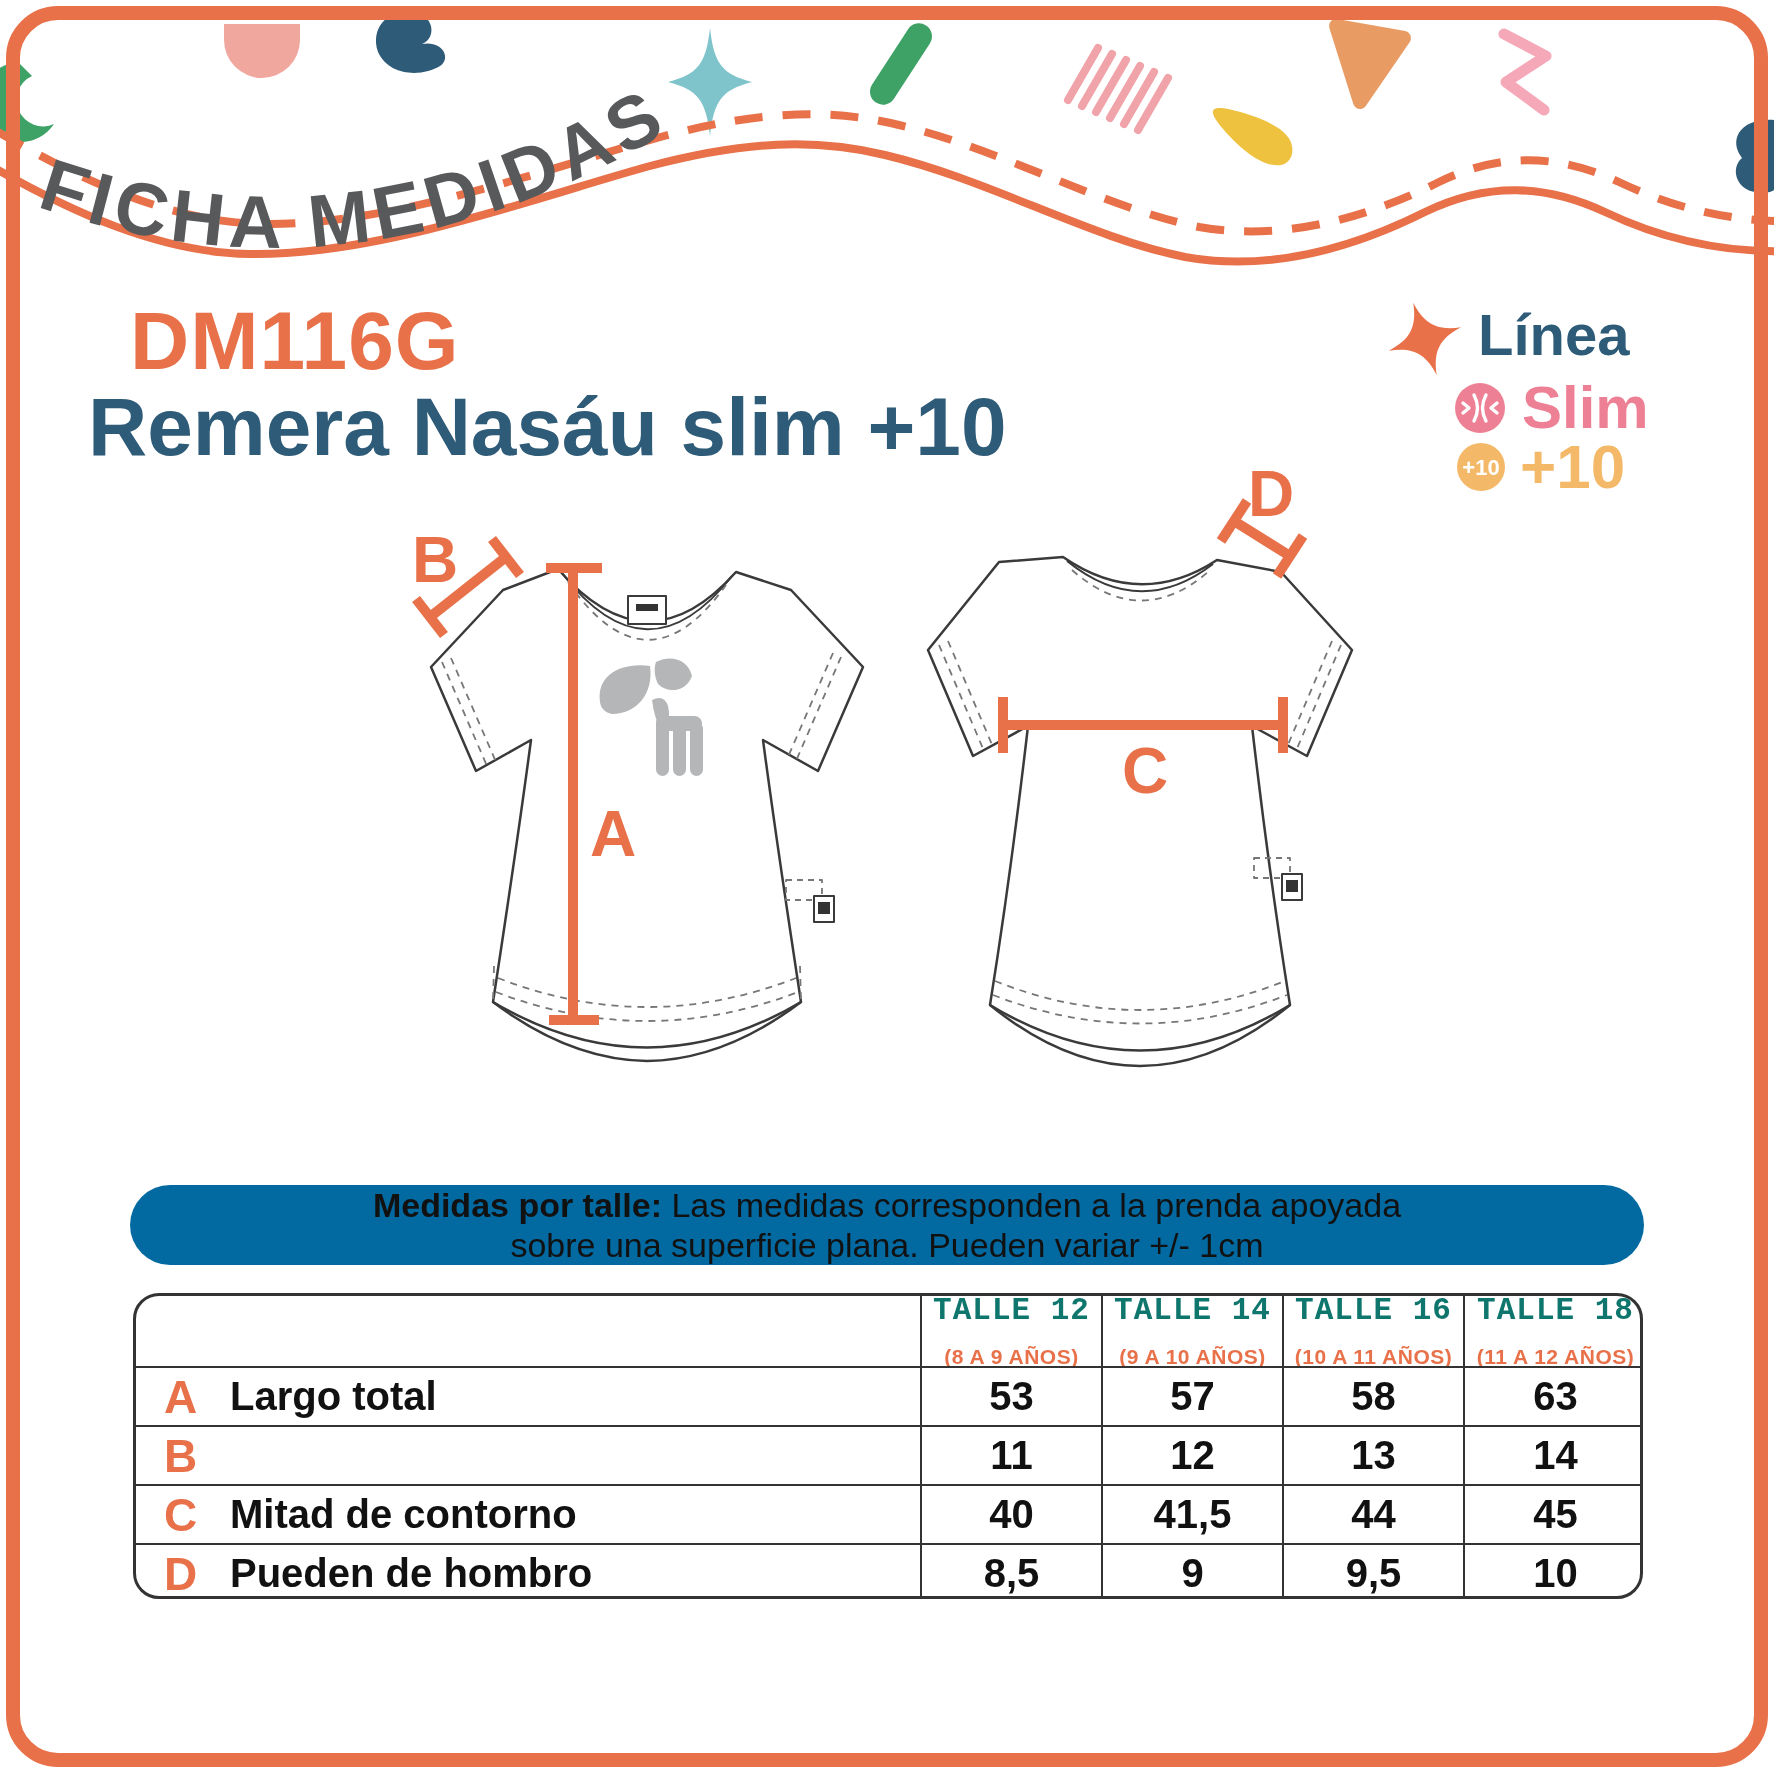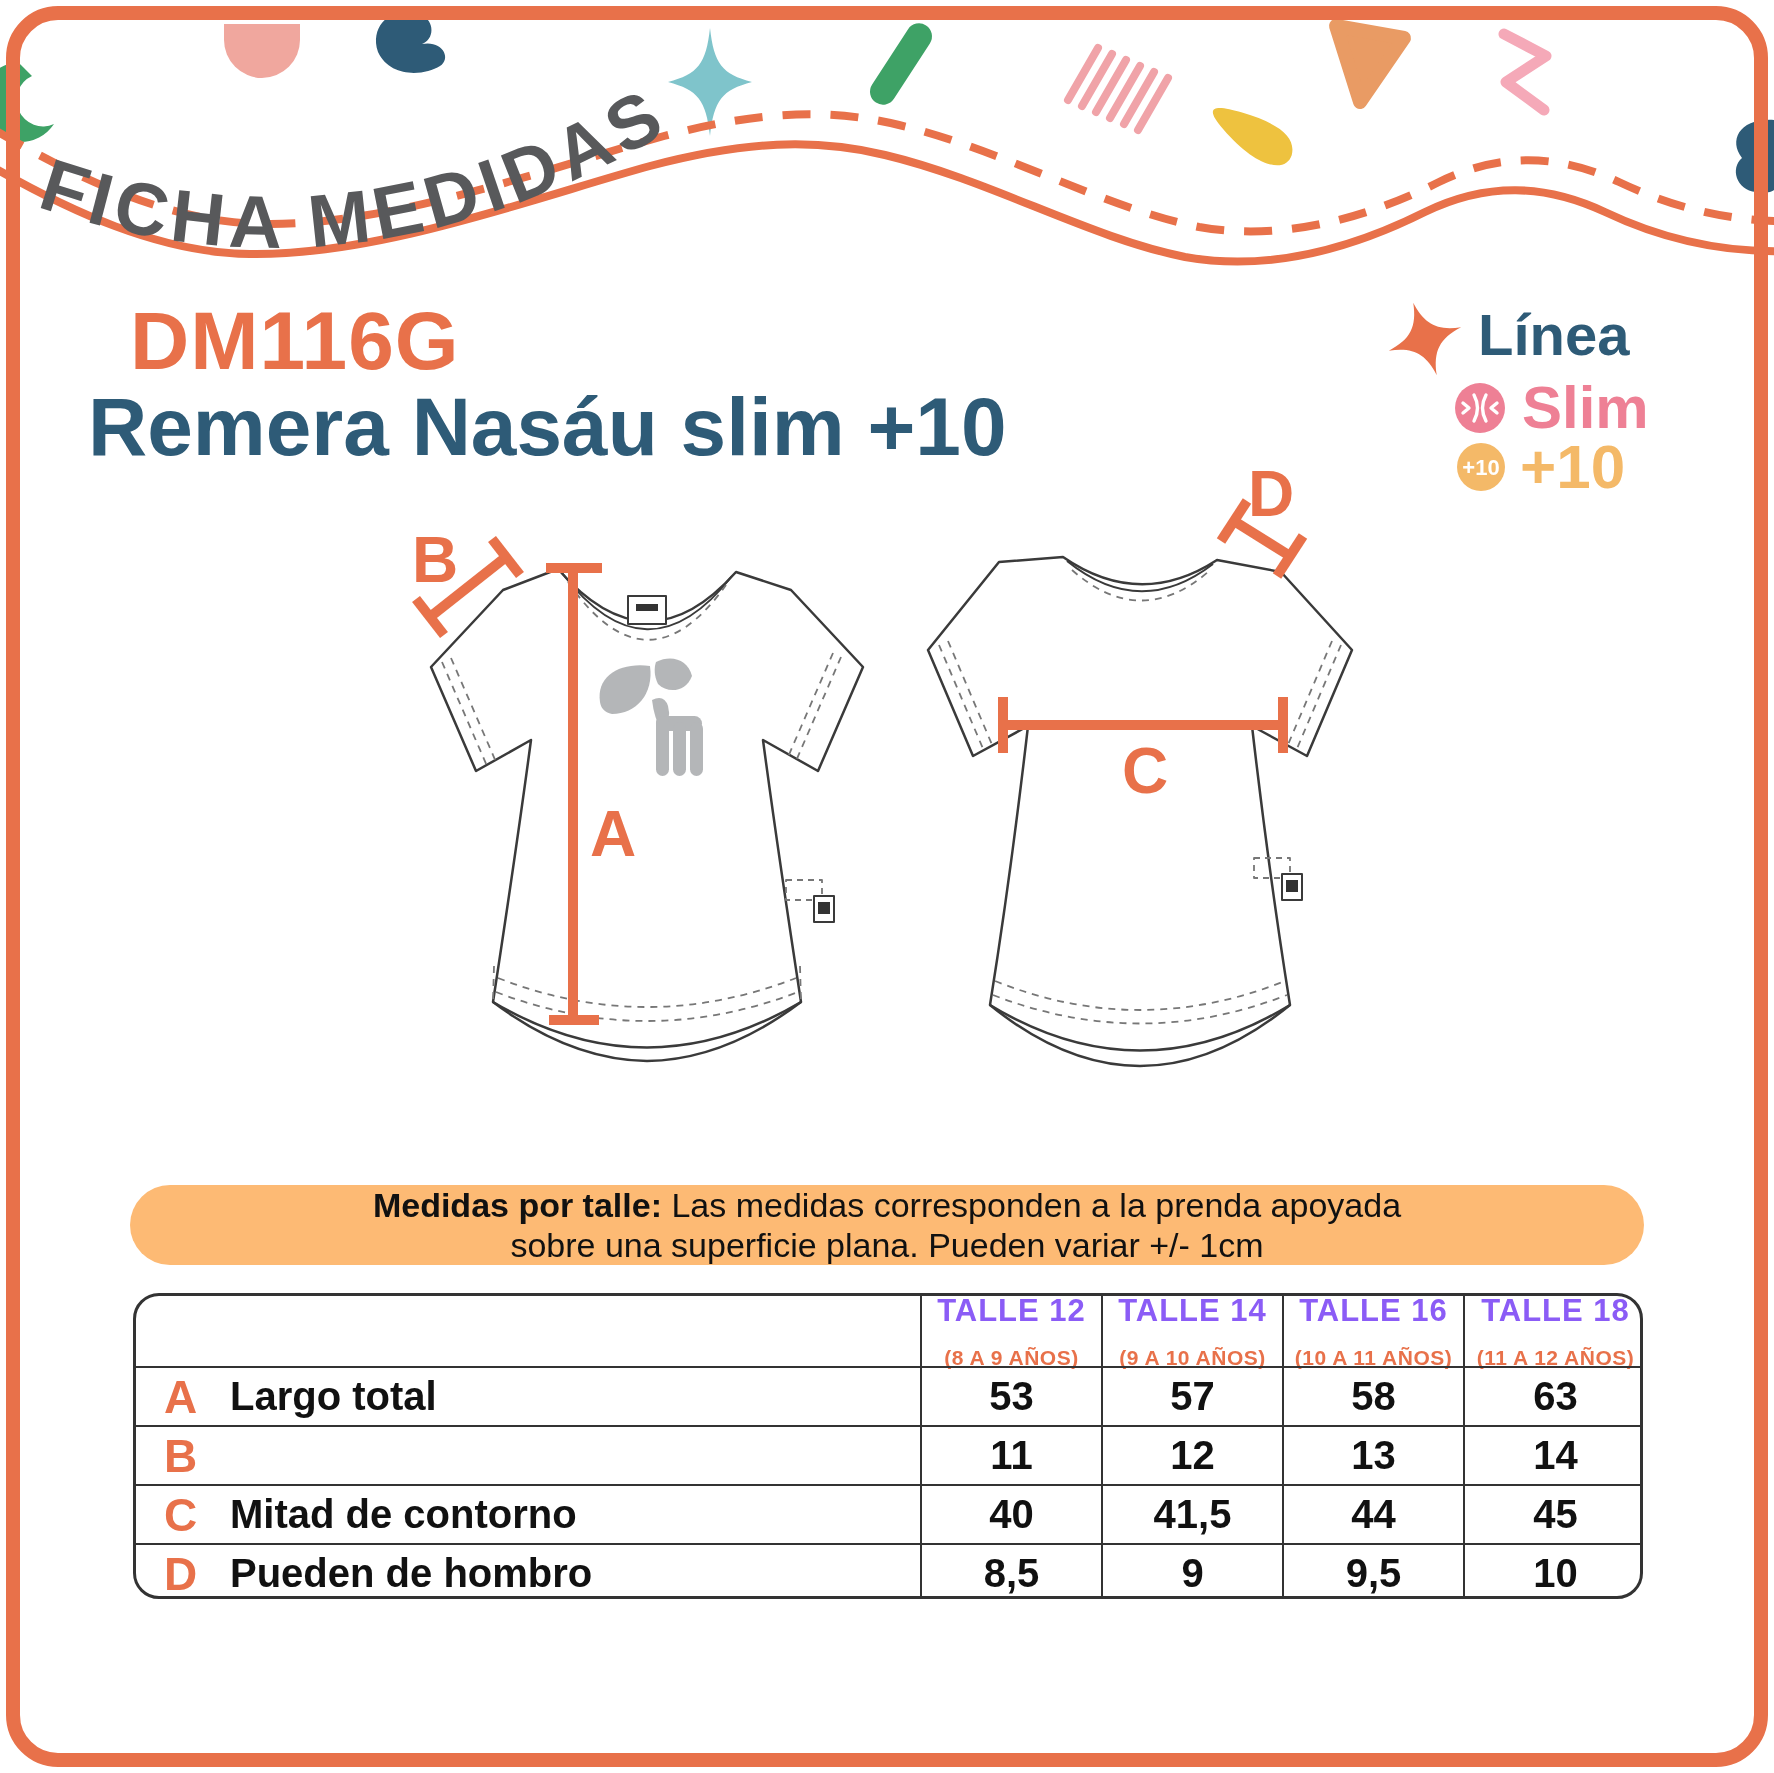--- a/index.html
+++ b/index.html
@@ -37,39 +37,39 @@
   }
   .plus10-badge { position:absolute; left:1456px; top:442px; z-index:3; }
   .plus10-text {
     position:absolute; left:1520px; top:436px; font-size:62px; font-weight:800;
     color:#F4B968; line-height:1; z-index:3;
   }
 
   
   .note {
     position:absolute; left:130px; top:1185px; width:1514px; height:80px;
-    background:#fdba74; border-radius:40px; z-index:3;
+    background:#0369a1; border-radius:40px; z-index:3;
     display:flex; flex-direction:column; justify-content:center; align-items:center;
     color:#111111; font-size:34px; line-height:40px; text-align:center;
   }
   .note b { font-weight:700; }
 
   
   .sizes-table {
     position:absolute; left:133px; top:1293px; width:1510px; height:306px;
     border:3px solid #333333; border-radius:26px; overflow:hidden; z-index:3;
     display:grid; grid-template-columns:784px 181px 181px 181px 183px;
     grid-template-rows:70px 59px 59px 59px 59px; background:#ffffff;
     box-sizing:border-box;
   }
   .cell { box-sizing:border-box; display:flex; align-items:center; justify-content:center; }
   .cell.bl { border-left:2px solid #333333; }
   .cell.bt { border-top:2px solid #333333; }
   .hcell { flex-direction:column; gap:2px; }
-  .talle { color:#8b5cf6; font-size:31px; font-weight:800; letter-spacing:1px; }
+  .talle { color:#0f766e; font-size:31px; font-weight:800; letter-spacing:1px;font-family:Liberation Mono, monospace; }
   .edad  { color:#E8714A; font-size:21px; font-weight:700; letter-spacing:0.5px;margin-top:15px; }
   .labelcell { justify-content:flex-start; padding-left:28px; gap:22px; }
   .rowkey { color:#E8714A; font-size:46px; font-weight:800; width:44px; }
   .rowlabel { color:#111111; font-size:40px; font-weight:700; }
   .val { color:#111111; font-size:40px; font-weight:700; }
 </style>
 </head>
 <body>
 
 <div class="page">

